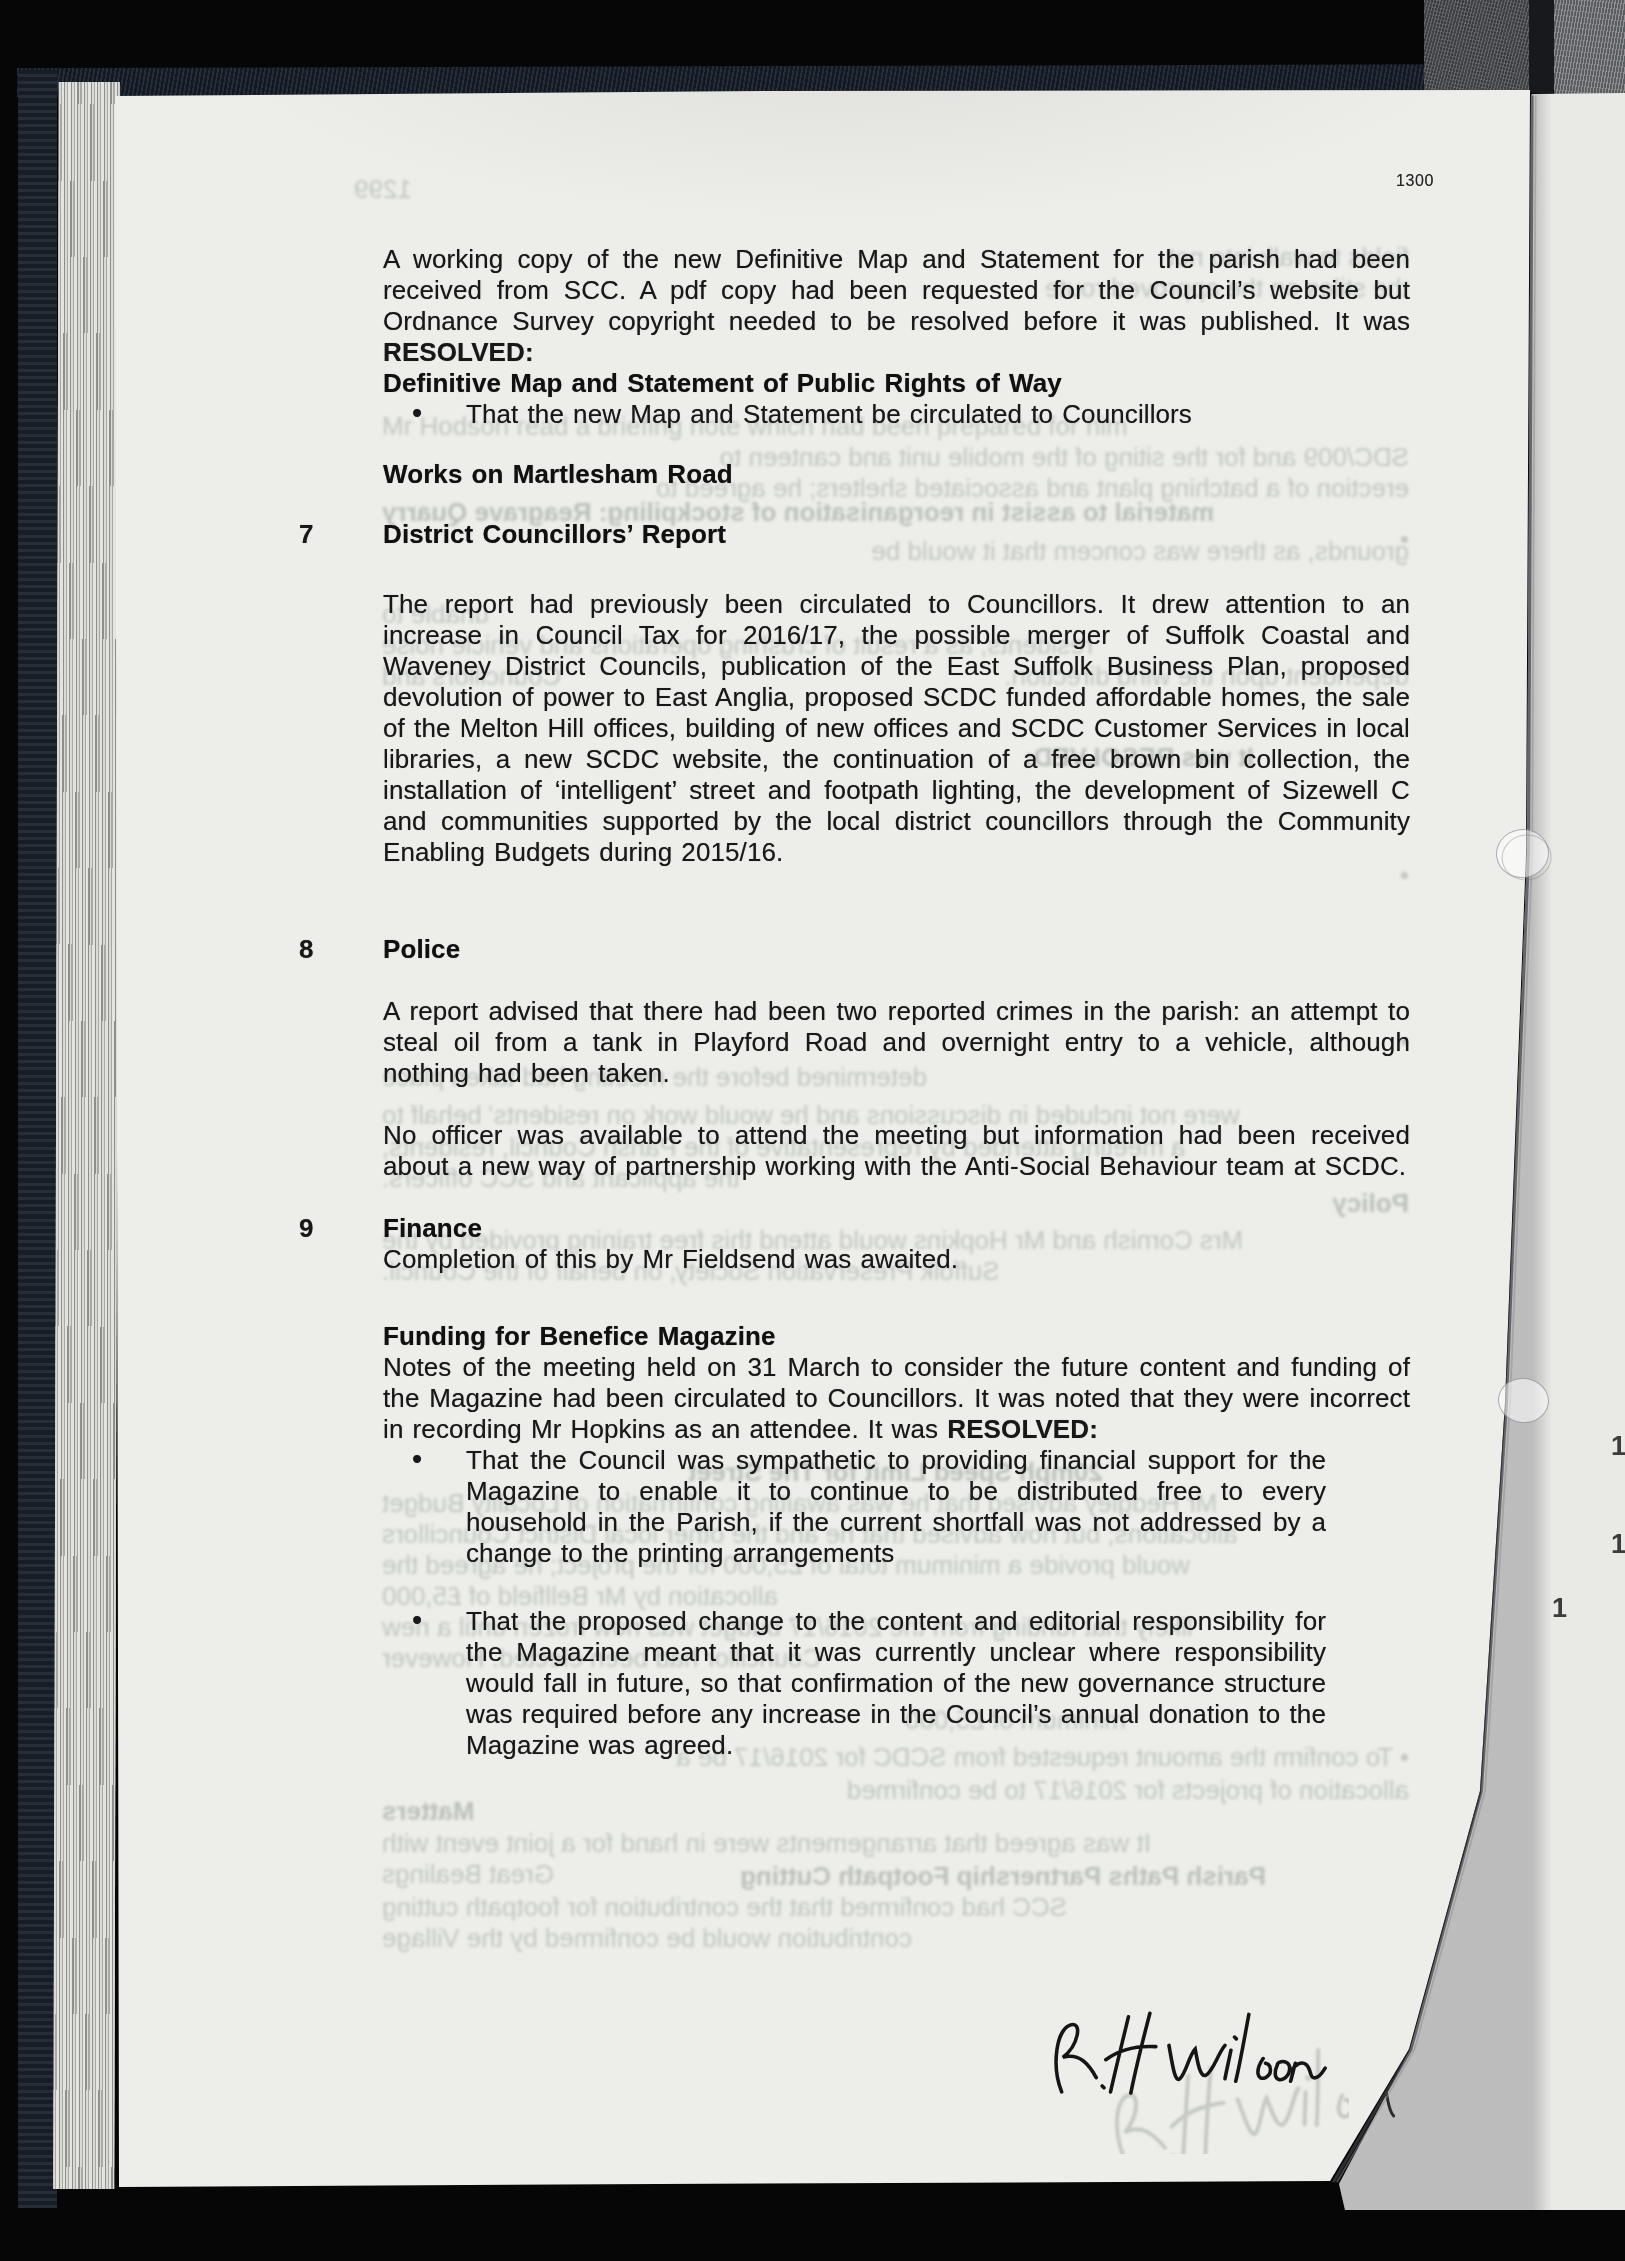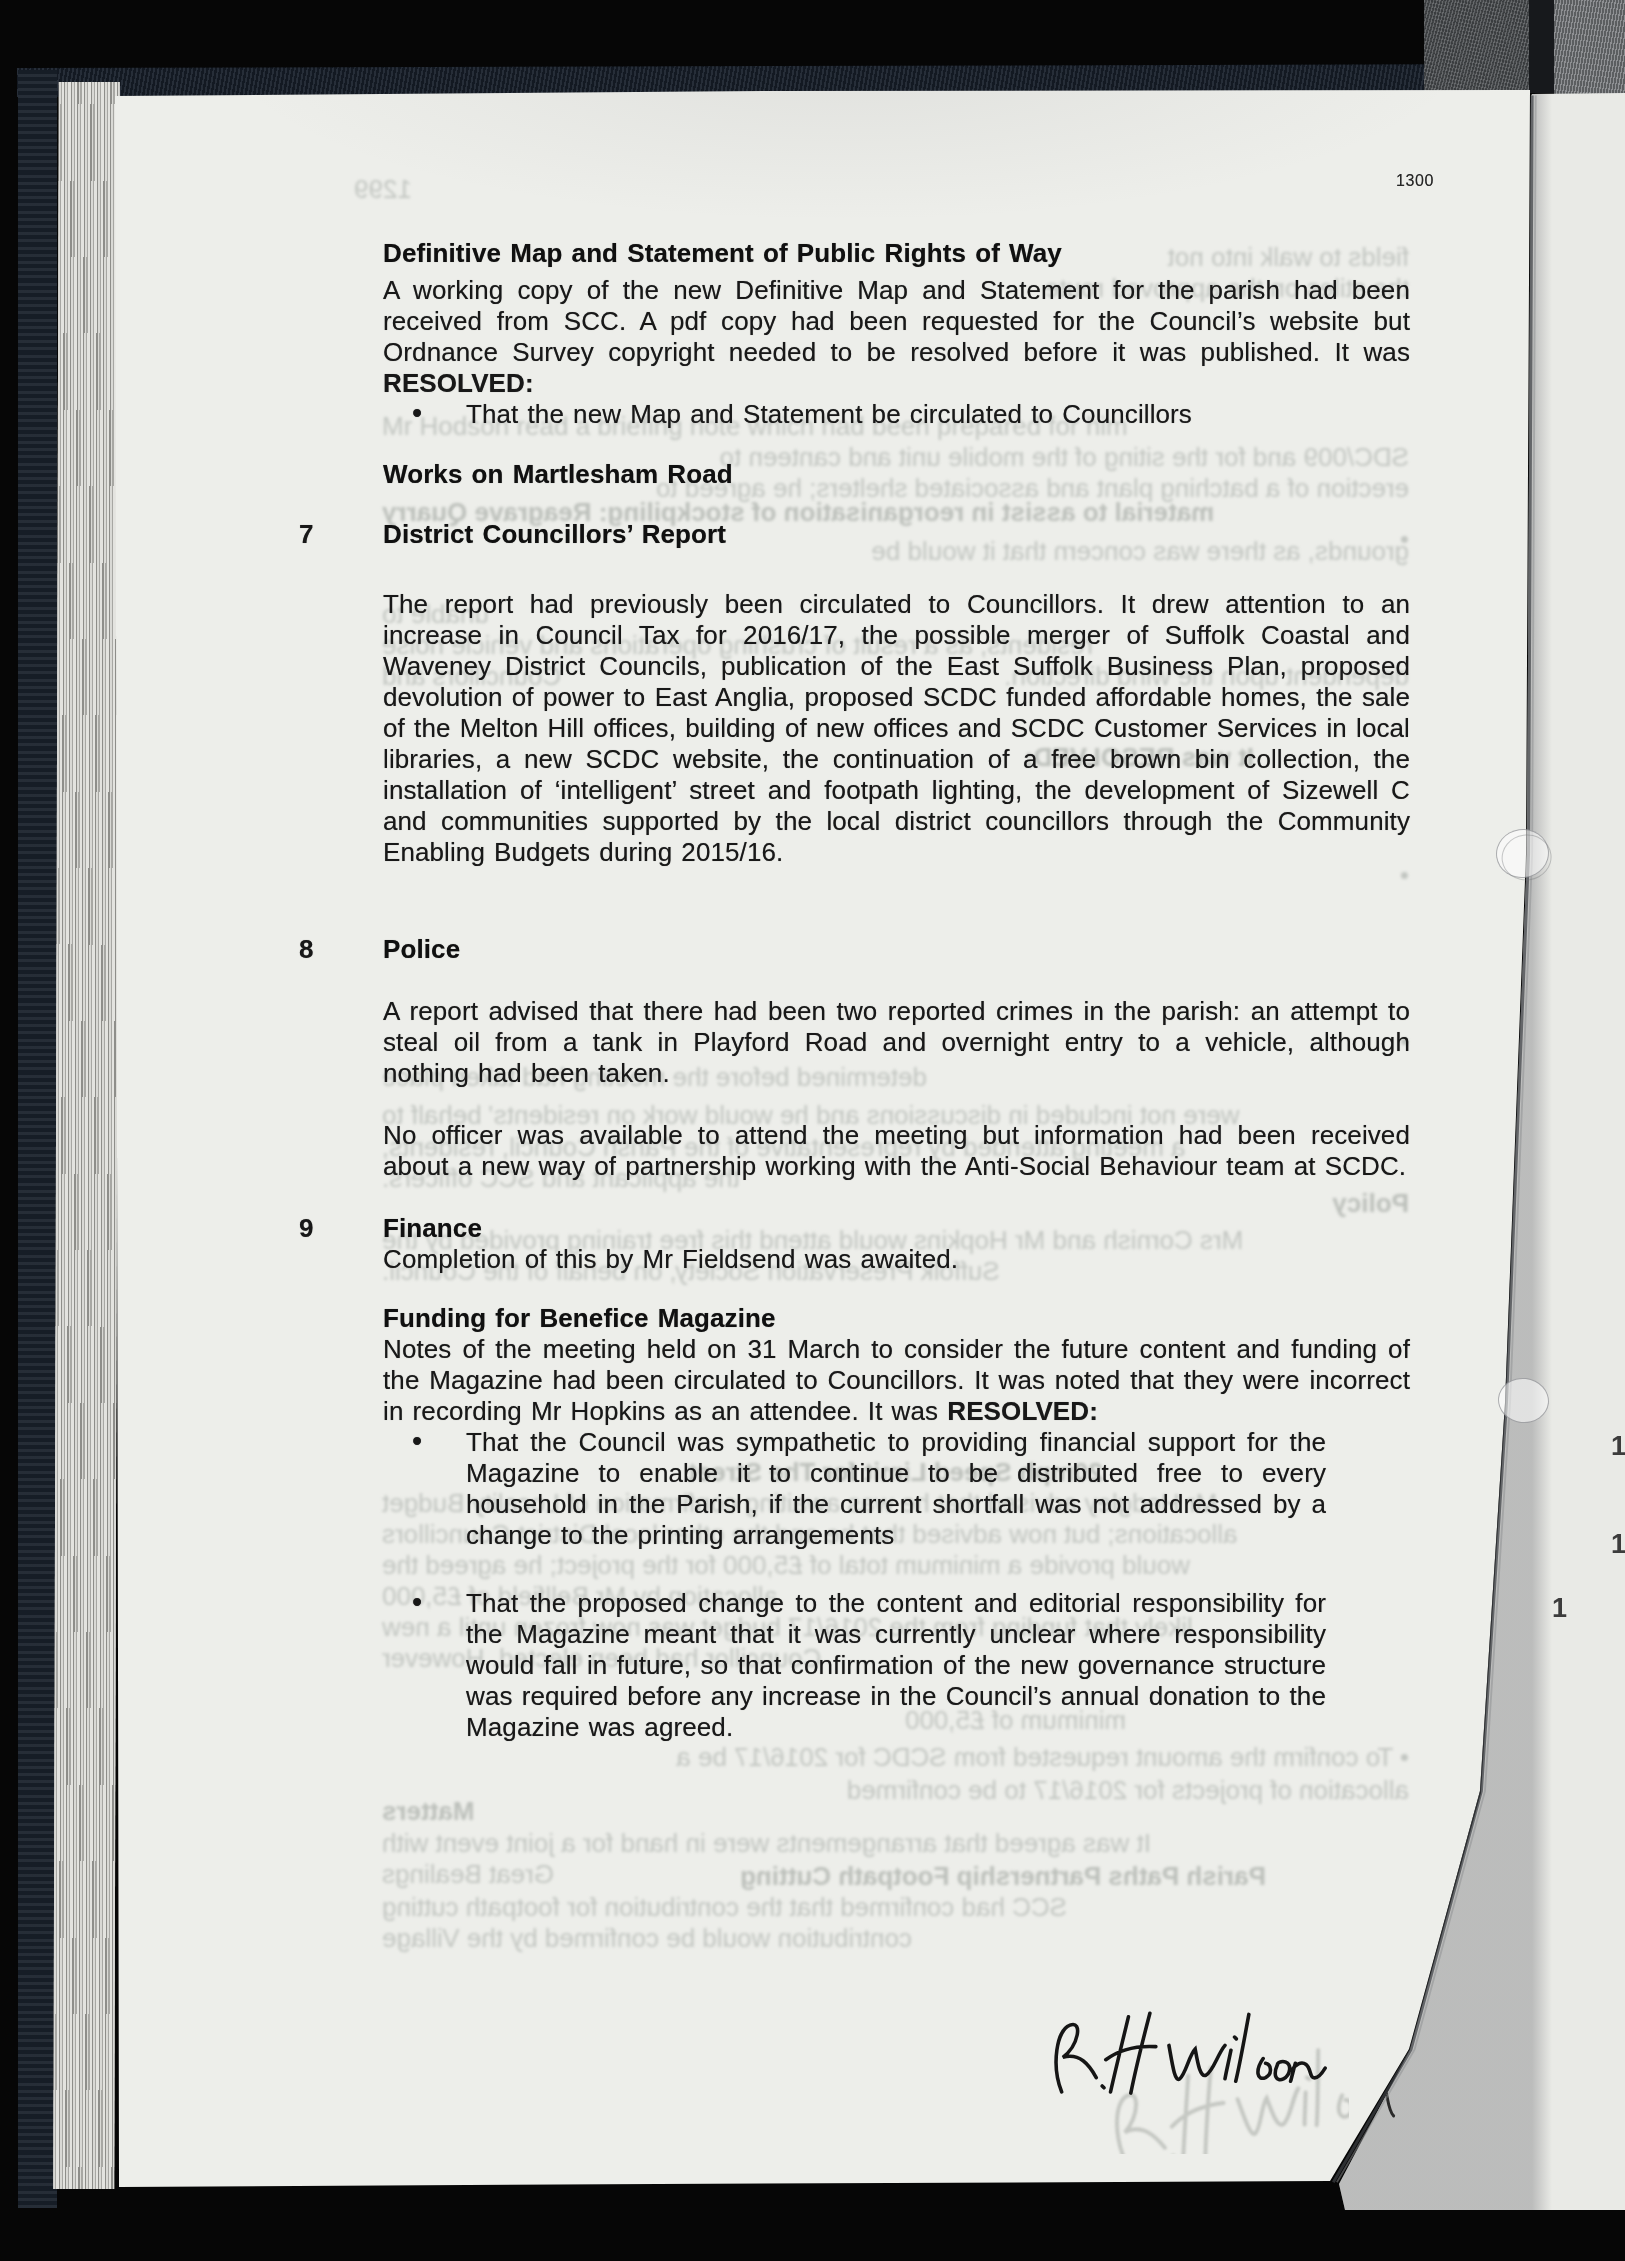--- a/index.html
+++ b/index.html
@@ -54,21 +54,21 @@
   .blk{padding-left:84px;}
   .head{font-weight:bold;color:#101010;}
   .para{text-align:justify;text-align-last:left;}
   .numrow{position:relative;}
   .numrow .secnum{position:absolute;left:0;top:0;font-weight:bold;}
   ul.dots{list-style:none;margin:0;padding:0;}
   ul.dots li{position:relative;padding-left:167px;}
   ul.dots li::before{content:"\2022";position:absolute;left:113px;top:-1.2px;font-size:29px;}
   ul.dots.justified li{text-align:justify;text-align-last:left;width:1027px;box-sizing:border-box;}
   .mt10{margin-top:6px;}  .mt48{margin-top:29px;}  .mt49{margin-top:29px;}
-  .mt52{margin-top:31px;}  .mt54{margin-top:32px;}  .mt56{margin-top:28px;}  .mt62{margin-top:37px;}  .mt65{margin-top:39px;}
+  .mt52{margin-top:31px;}  .mt54{margin-top:32px;}  .mt56{margin-top:46px;}  .mt62{margin-top:37px;}  .mt65{margin-top:39px;}
   .mt66{margin-top:39px;}  .mt110{margin-top:66px;} .mt0{margin-top:0;}
   .li-gap{margin-top:1.2px;}
 
   
   .ghost-layer{position:absolute;left:0;top:0;width:1626px;height:2261px;pointer-events:none;}
   .ghost{position:absolute;font-size:26px;line-height:31px;color:#9aa09b;opacity:.52;
     filter:blur(1.4px);white-space:nowrap;}
   .gbold{font-weight:bold;color:#8f958f;}
   .gmir{transform:scaleX(-1);}
 
@@ -144,22 +144,22 @@
         <div class="ghost gbold gmir" style="left: 382px; top: 1796px; width: 1027px; white-space: normal; text-align: right;">Matters</div>
         <div class="ghost gmir" style="left: 382px; top: 1828px; width: 1027px; white-space: normal; text-align: right;">It was agreed that arrangements were in hand for a joint event with</div>
         <div class="ghost gmir" style="left: 382px; top: 1859px; width: 358px; white-space: normal; text-align: right;">Great Bealings</div>
         <div class="ghost gbold gmir" style="left: 597px; top: 1861px; width: 812px; white-space: normal; text-align: center;">Parish Paths Partnership Footpath Cutting</div>
         <div class="ghost gmir" style="left: 382px; top: 1892px; width: 1027px; white-space: normal; text-align: right;">SCC had confirmed that the contribution for footpath cutting</div>
         <div class="ghost gmir" style="left: 382px; top: 1923px; width: 1027px; white-space: normal; text-align: right;">contribution would be confirmed by the Village</div>
       </div>
 
     <div class="col">
 
+      <div class="blk para mt10"><span>A working copy of the new Definitive Map and Statement for the parish had been received from SCC.  A pdf copy had been requested for the Council’s website but Ordnance Survey copyright needed to be resolved before it was published.  It was </span><strong>RESOLVED:</strong></div>
       <div class="blk head">Definitive Map and Statement of Public Rights of Way</div>
-      <div class="blk para mt10"><span>A working copy of the new Definitive Map and Statement for the parish had been received from SCC.  A pdf copy had been requested for the Council’s website but Ordnance Survey copyright needed to be resolved before it was published.  It was </span><strong>RESOLVED:</strong></div>
 
       <ul class="dots mt65">
         <li>That the new Map and Statement be circulated to Councillors</li>
       </ul>
 
       <div class="blk head mt49">Works on Martlesham Road</div>
 
       <div class="numrow mt48">
         <span class="secnum">7</span>
         <div class="blk head">District Councillors’ Report</div>

